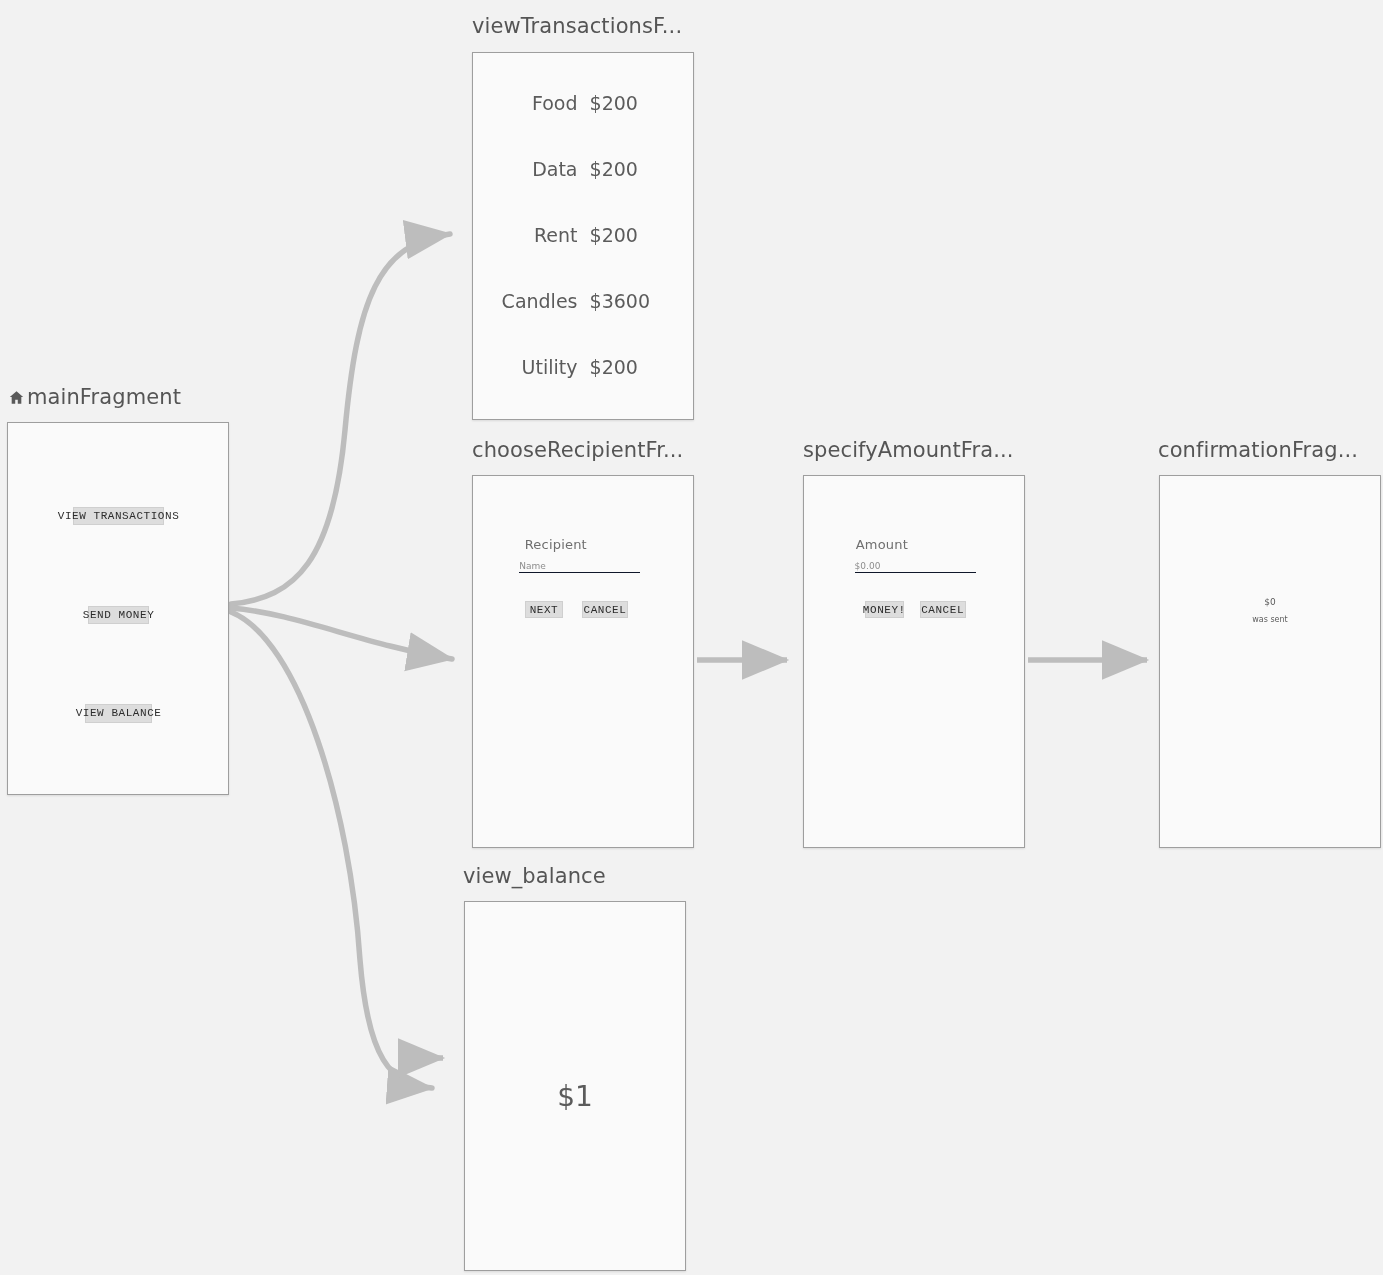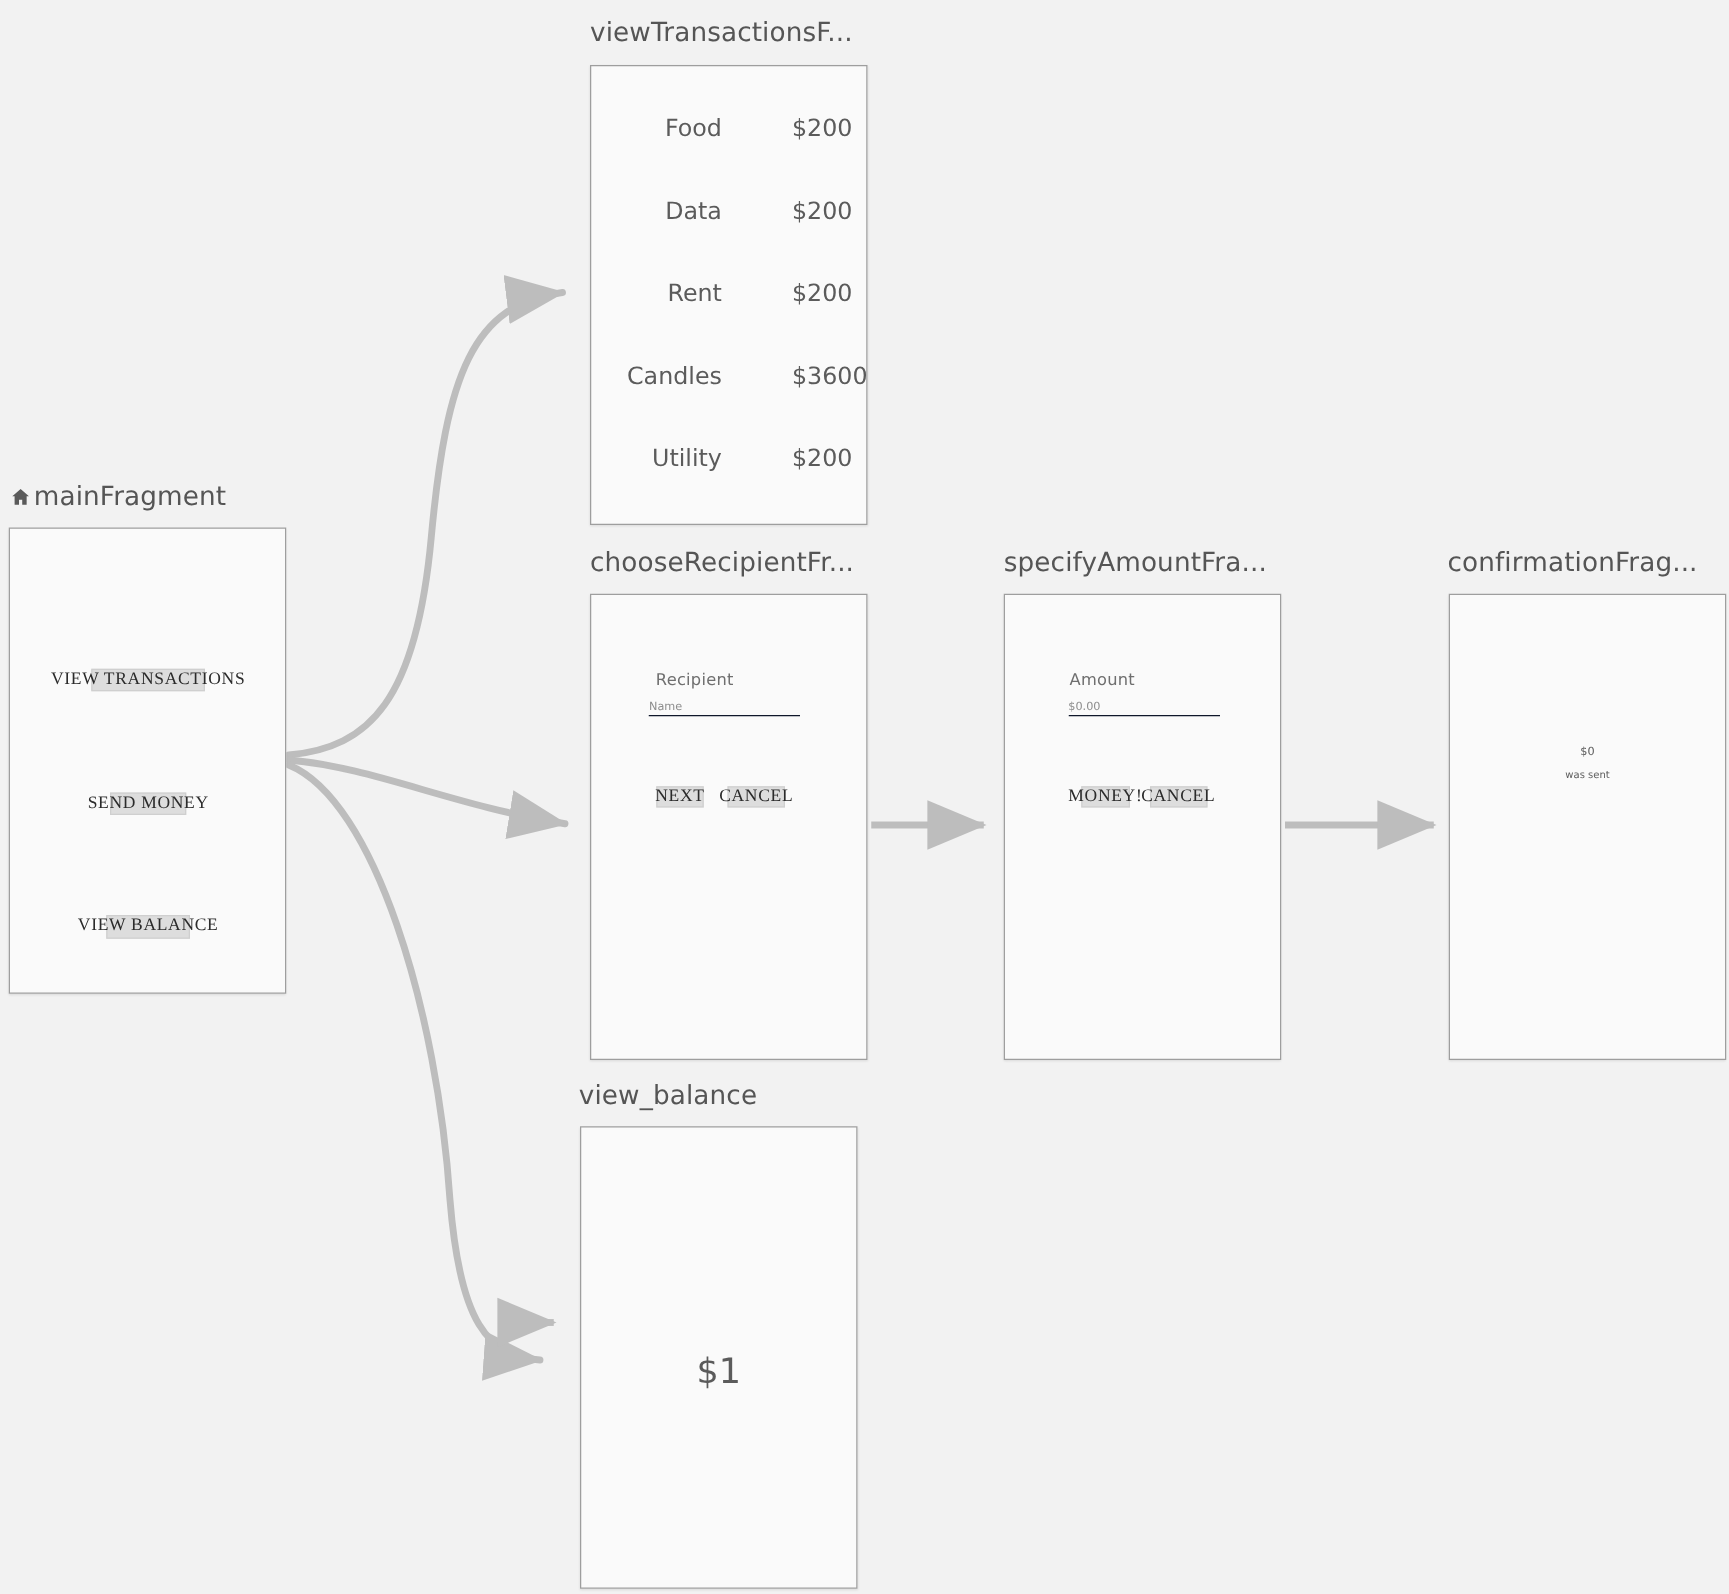--- a/index.html
+++ b/index.html
@@ -30,33 +30,33 @@
     box-sizing:border-box;
     box-shadow:0 1px 2px rgba(0,0,0,.10);
   }
 
   
   .mat-btn{
     position:absolute;
     background:#dddddd;
     border:1px solid #cfcfcf;
     color:#2b2b2b;
-    font-size:14px;
+    font-size:11px;
     letter-spacing:.55px;
     text-align:center;
     box-sizing:border-box;
     white-space:nowrap;
-    font-family:Liberation Serif, serif;
-    display:flex;align-items:center;justify-content:center;margin-top:28px;
+    font-family:Liberation Mono, monospace;
+    display:flex;align-items:center;justify-content:center;
   }
 
   
   .tx-row{position:absolute;left:0;right:0;height:26px;}
   .tx-name{position:absolute;right:52.5%;font-size:19px;color:#5b5b5b;white-space:nowrap;}
-  .tx-amt{position:absolute;left:53%;font-size:19px;color:#5b5b5b;white-space:nowrap;margin-left:44px;}
+  .tx-amt{position:absolute;left:53%;font-size:19px;color:#5b5b5b;white-space:nowrap;}
 
   
   .field-label{position:absolute;font-size:13px;color:#6f6f6f;letter-spacing:.2px;white-space:nowrap;}
   .field-input{
     position:absolute;font-size:9px;color:#8d8d8d;
     border-bottom:1px solid #0f172a;
     white-space:nowrap;box-sizing:border-box;
     padding-bottom:1px;
   }
   .center-text{position:absolute;text-align:center;white-space:nowrap;color:#5b5b5b;}

